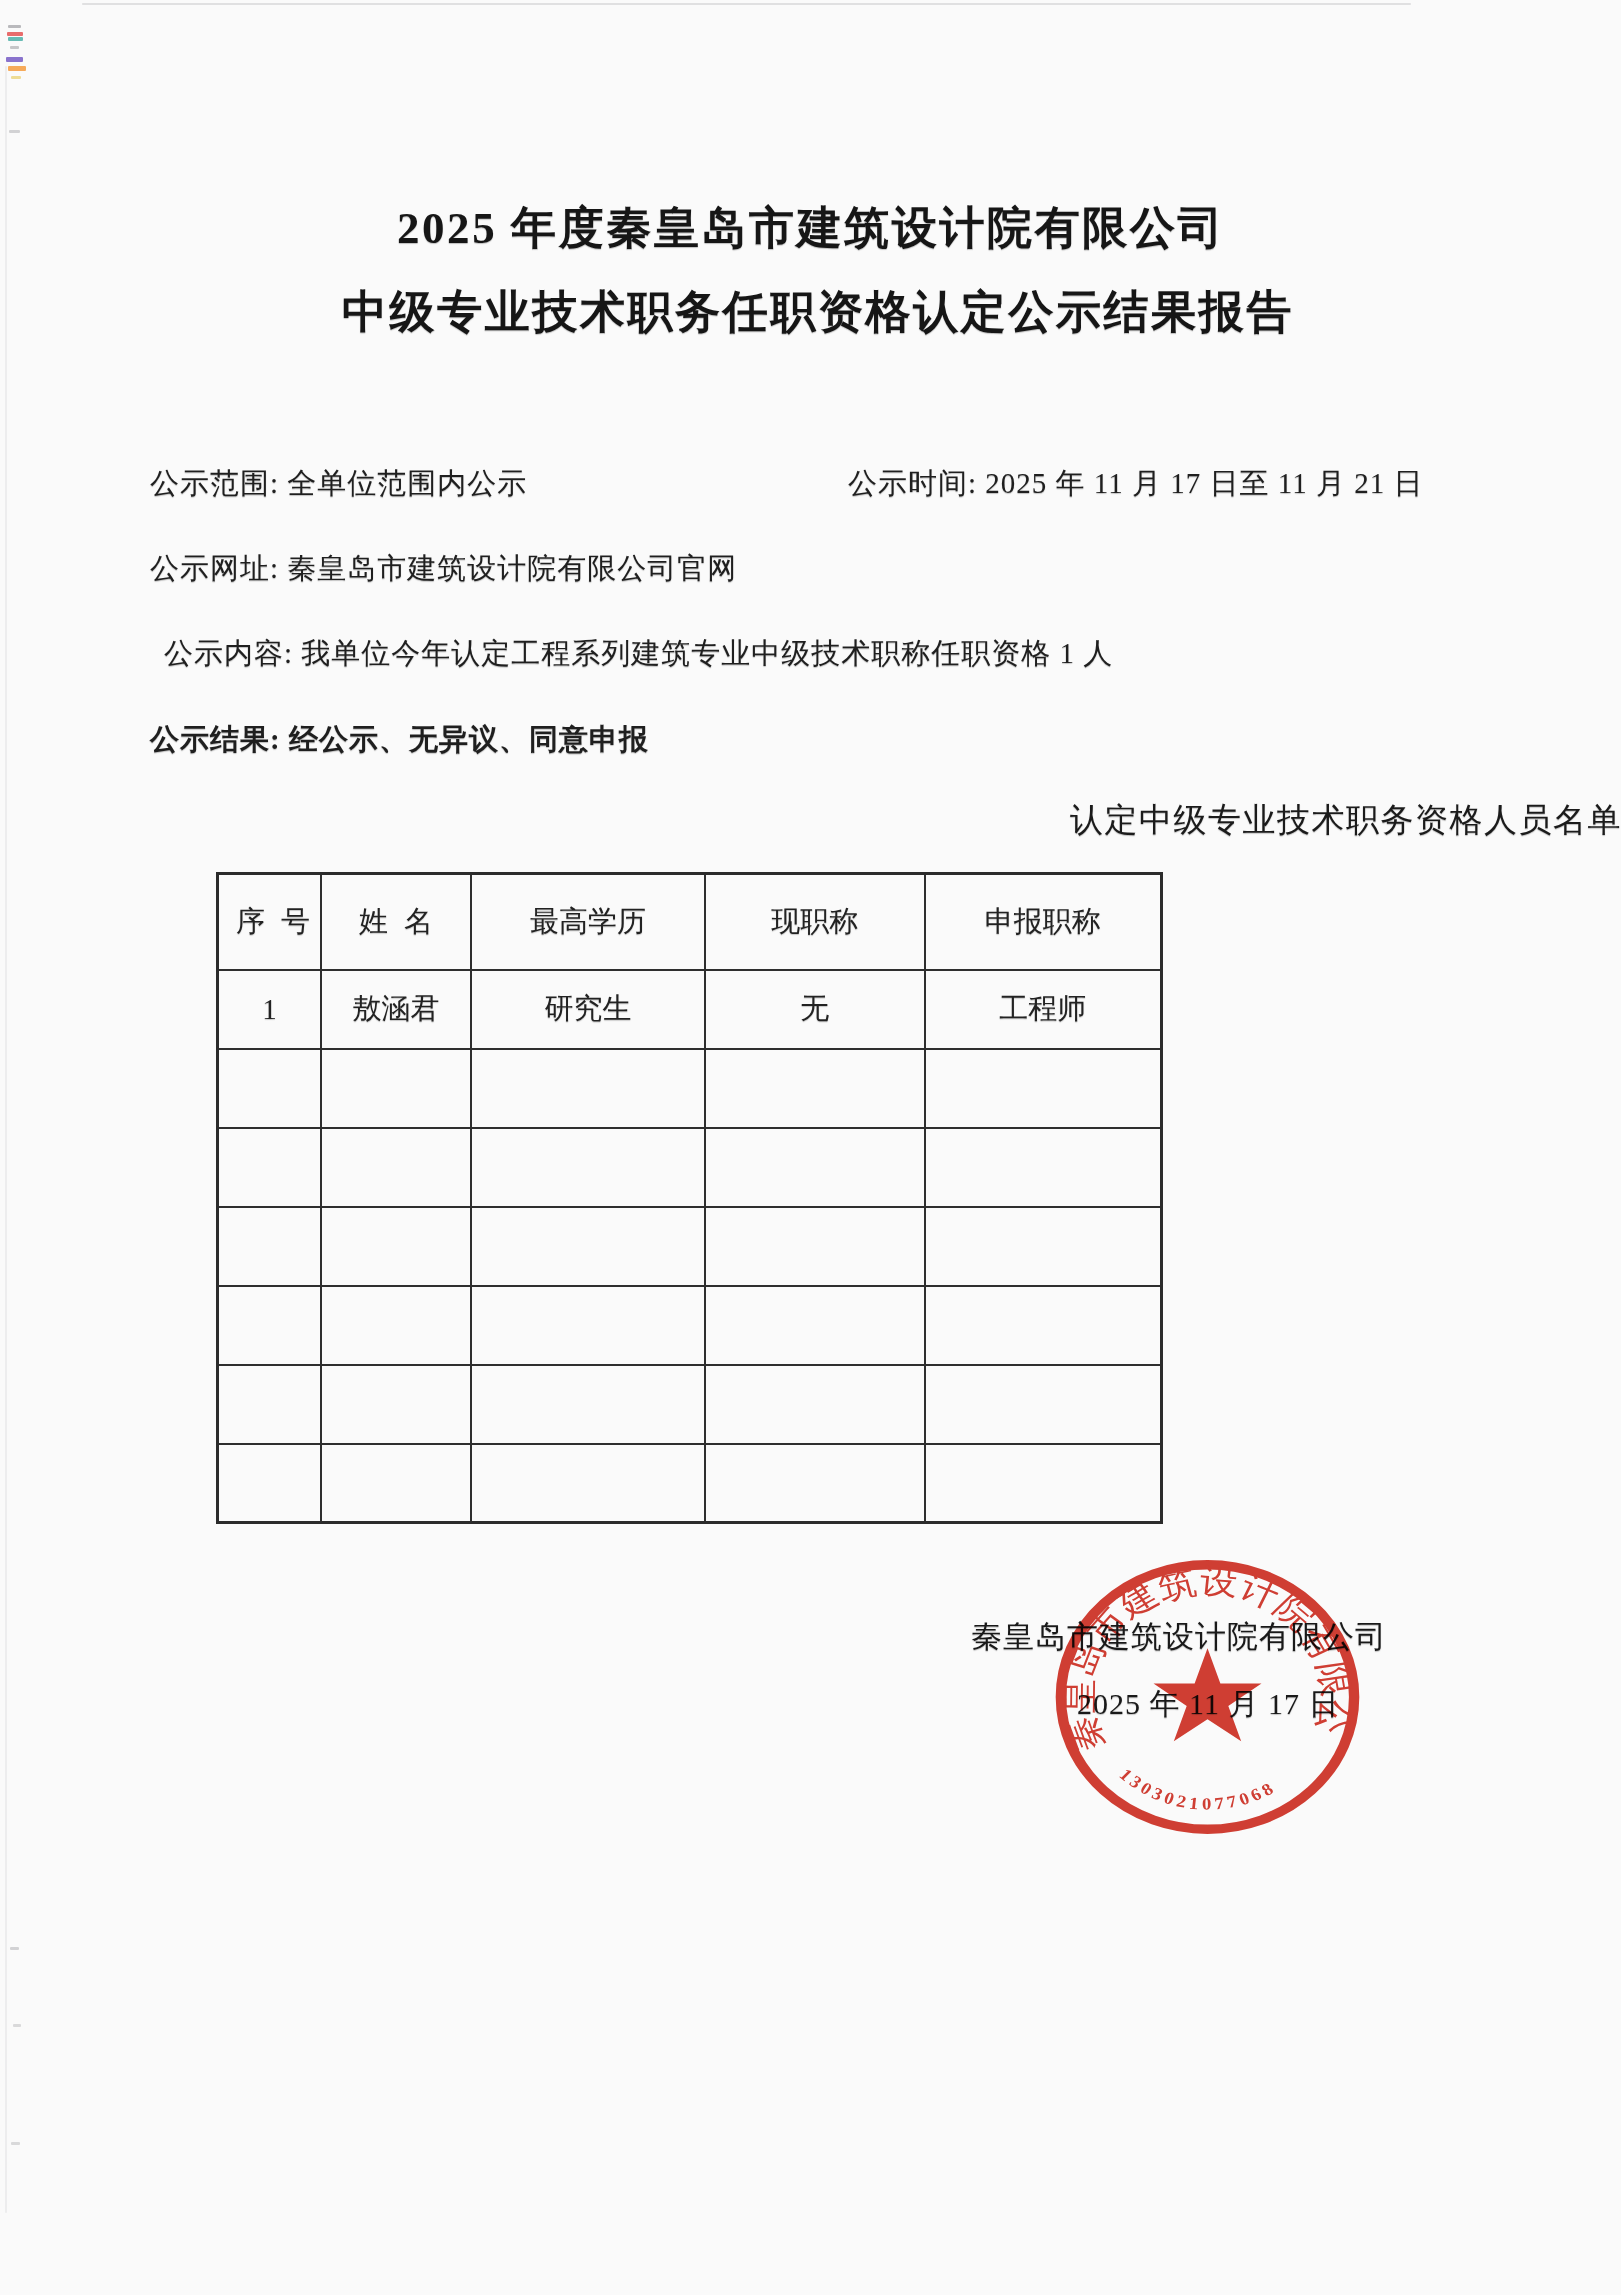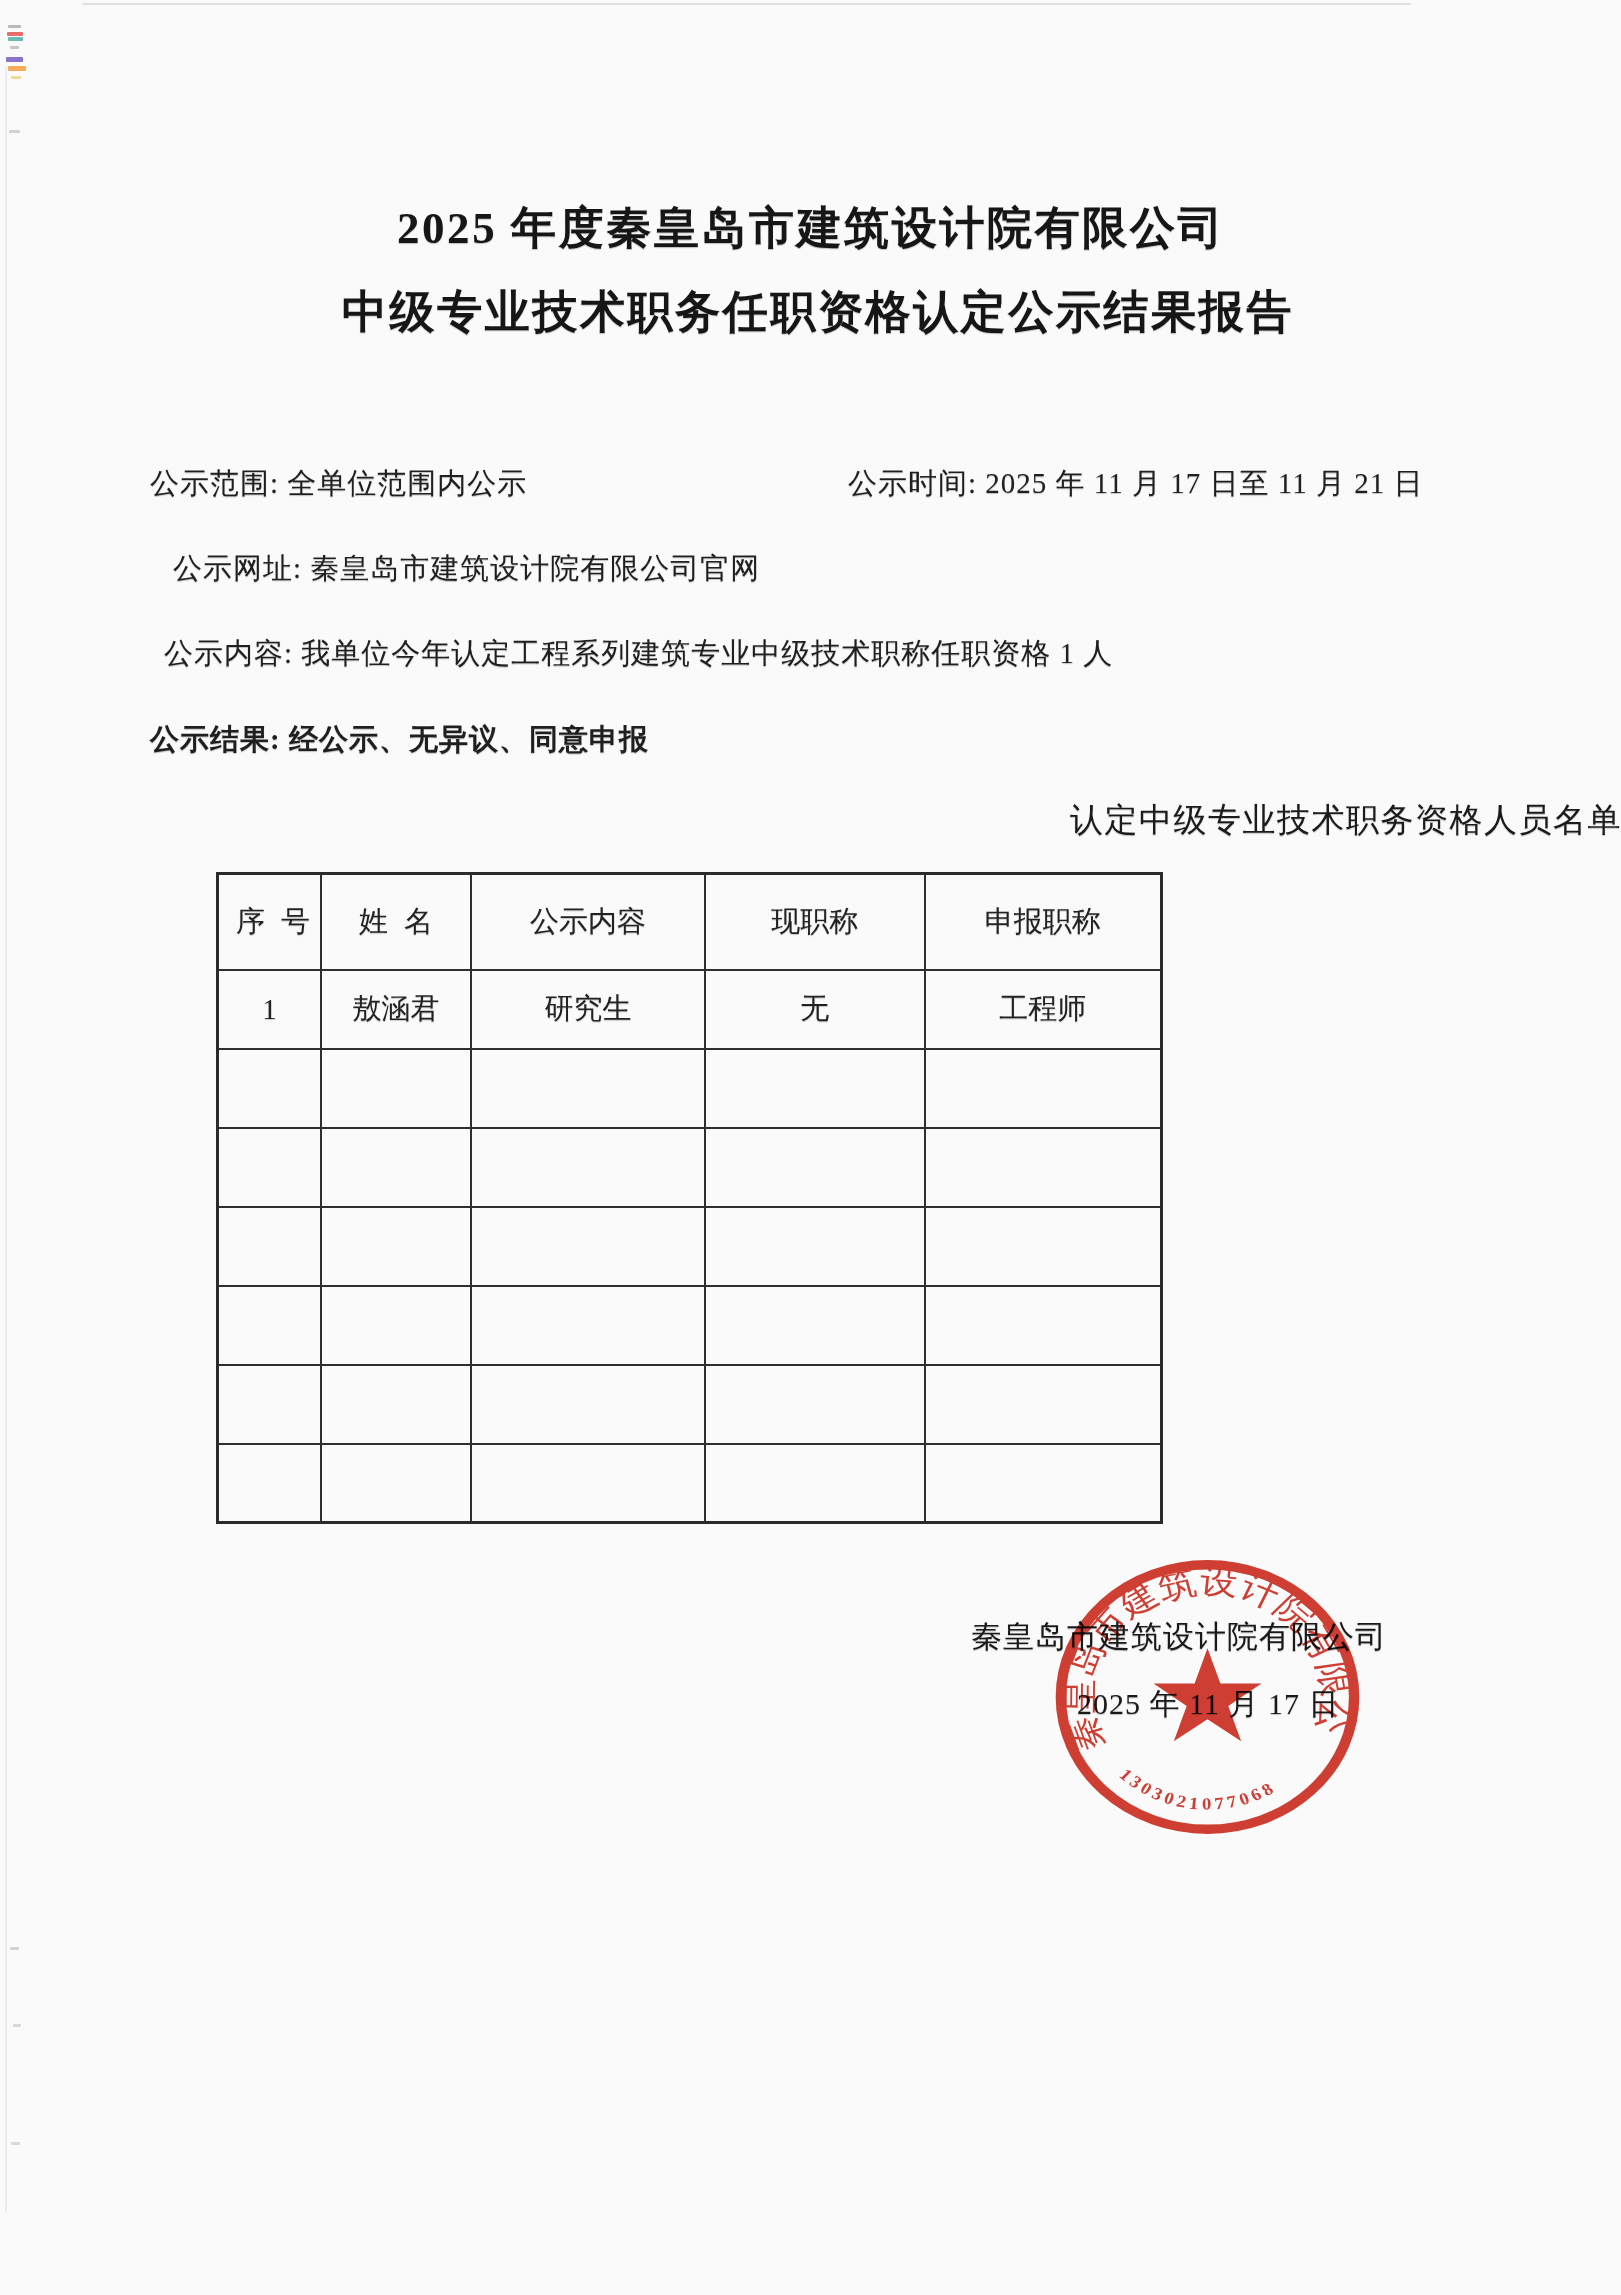--- a/index.html
+++ b/index.html
@@ -19,21 +19,21 @@
   .title-line{
     left:0;top:0;width:100%;text-align:center;
     font-size:45px;font-weight:700;letter-spacing:2.6px;color:#161616;
   }
   .title-1{top:198px;text-align:center;}
   .title-2{top:282px;margin-left:7px;}
   
   .info-line{font-size:29px;letter-spacing:1px;line-height:37px;white-space:nowrap;}
   .il-0{left:150px;top:465px;}
   .il-1{left:848px;top:465px;}
-  .il-2{left:150px;top:550px;margin-left:23px;}
+  .il-2{left:150px;top:550px;}
   .il-3{left:164px;top:635px;}
   .il-4{left:150px;top:721px;font-weight:700;}
   
   .table-title{
     left:0;top:798px;width:100%;text-align:right;
     font-size:33px;letter-spacing:1.5px;color:#1b1b1b;
   }
   table.roster{
     position:absolute;left:216px;top:872px;width:947px;
     border-collapse:collapse;table-layout:fixed;
@@ -110,21 +110,21 @@
     <col class="c0">
       <col class="c1">
       <col class="c2">
       <col class="c3">
       <col class="c4">
   </colgroup>
   <thead>
       <tr id="header-row">
         <th class="sp2">序号</th>
         <th class="sp2">姓名</th>
-        <th>公示内容</th>
+        <th>最高学历</th>
         <th>现职称</th>
         <th>申报职称</th>
       </tr>
     </thead>
   <tbody id="table-body">
       <tr>
         <td>1</td>
         <td>敖涵君</td>
         <td>研究生</td>
         <td>无</td>

